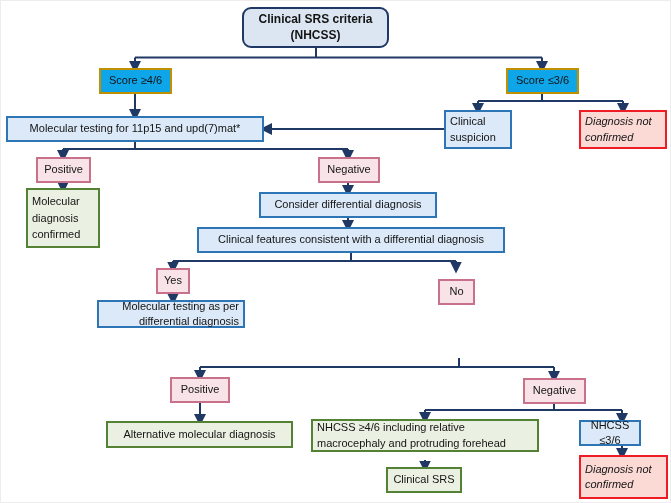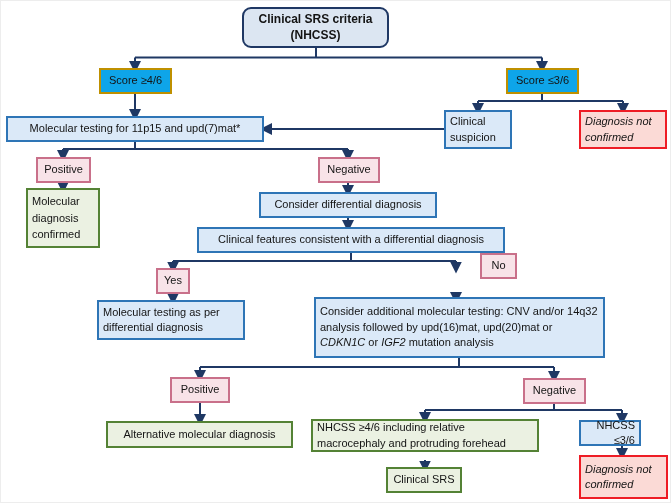--- a/index.html
+++ b/index.html
@@ -86,35 +86,32 @@
   <div class="node pink" style="left:317px; top:156px; width:62px; height:24px;">Negative</div>
 
   <div class="node green left" style="left:25px; top:187px; width:74px; height:60px; line-height:1.5;">Molecular diagnosis confirmed</div>
 
   <div class="node blue" style="left:258px; top:191px; width:178px; height:25px;">Consider differential diagnosis</div>
 
   <div class="node blue" style="left:196px; top:226px; width:308px; height:18px;">Clinical features consistent with a differential diagnosis</div>
 
   <div class="node pink" style="left:155px; top:267px; width:34px; height:24px;">Yes</div>
 
-  <div class="node pink" style="left:437px; top:252px; width:37px; height:20px;margin-left:42px;">No</div>
+  <div class="node pink" style="left:437px; top:278px; width:37px; height:20px;">No</div>
 
-  <div class="node blue left" style="left:96px; top:299px; width:148px; height:40px;">Molecular testing as per differential diagnosis</div>
+  <div class="node blue left" style="left:96px; top:299px; width:148px; height:28px;text-align:right;">Molecular testing as per differential diagnosis</div>
 
-  <div class="node blue left" style="left:313px; top:296px; width:291px; height:61px; line-height:1.45;">
-    <span><span>Consider additional molecular testing: CNV and/or 14q32 analysis followed by upd(16)mat, upd(20)mat or </span><i>CDKN1C</i><span> or </span><i>IGF2</i><span> mutation analysis</span></span>
-  </div>
 
   <div class="node pink" style="left:169px; top:376px; width:60px; height:24px;">Positive</div>
 
   <div class="node pink" style="left:522px; top:377px; width:63px; height:24px;">Negative</div>
 
   <div class="node green" style="left:105px; top:420px; width:187px; height:27px;">Alternative molecular diagnosis</div>
 
   <div class="node green left" style="left:310px; top:418px; width:228px; height:33px;">NHCSS ≥4/6 including relative macrocephaly and protruding forehead</div>
 
-  <div class="node blue" style="left:578px; top:419px; width:62px; height:25px;text-align:right;">NHCSS ≤3/6</div>
+  <div class="node blue" style="left:578px; top:419px; width:62px; height:25px;">NHCSS ≤3/6</div>
 
   <div class="node green" style="left:385px; top:466px; width:76px; height:26px;">Clinical SRS</div>
 
   <div class="node red left" style="left:578px; top:454px; width:89px; height:44px;">Diagnosis not confirmed</div>
 
 </div>
 
 </body></html>

